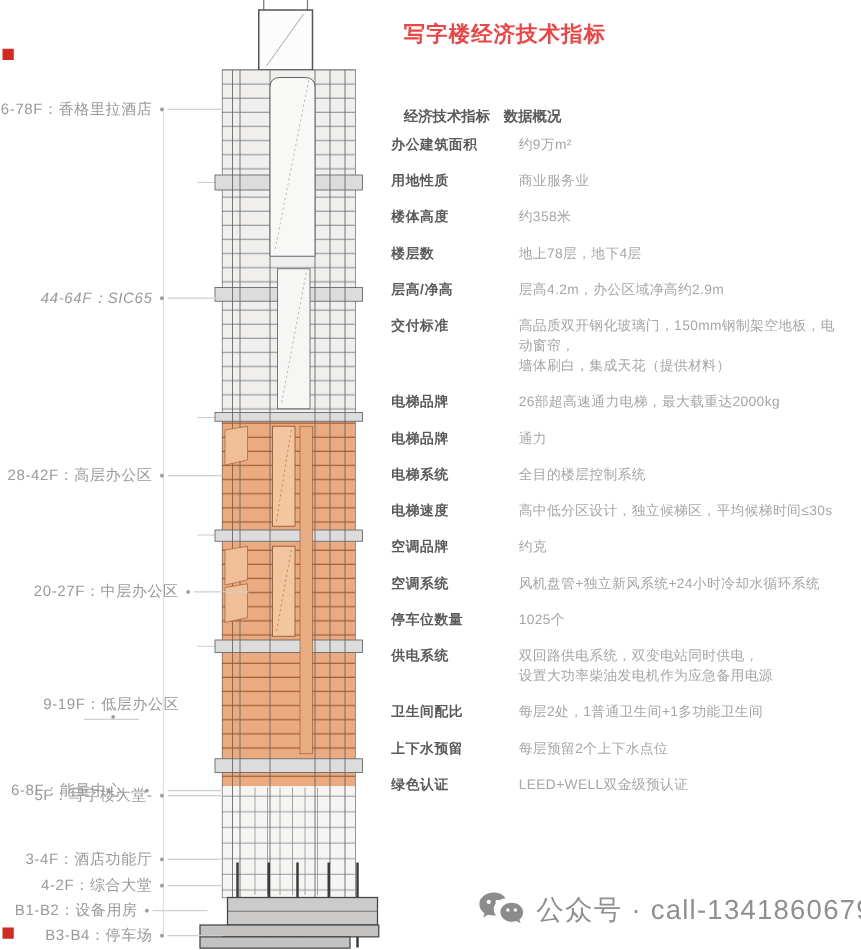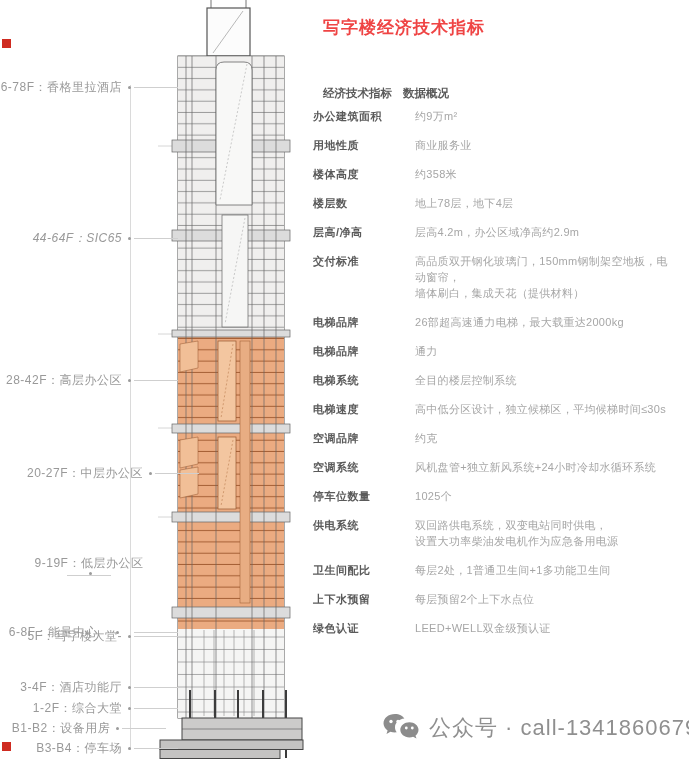--- a/index.html
+++ b/index.html
@@ -201,21 +201,21 @@
     <span class="fl-line"></span>
   </div>
 
   <div class="floor-label" style="top: 679px;">
     <span class="fl-text">3-4F：酒店功能厅</span>
     <span class="fl-dot"></span>
     <span class="fl-line"></span>
   </div>
 
   <div class="floor-label" style="top: 700px;">
-    <span class="fl-text">1-2F：综合大堂</span>
+    <span class="fl-text">4-2F：综合大堂</span>
     <span class="fl-dot"></span>
     <span class="fl-line"></span>
   </div>
 
   <div class="floor-label" style="top: 720px; justify-content: center;">
     <span class="fl-text">B1-B2：设备用房</span>
     <span class="fl-dot"></span>
     <span class="fl-line"></span>
   </div>
 

